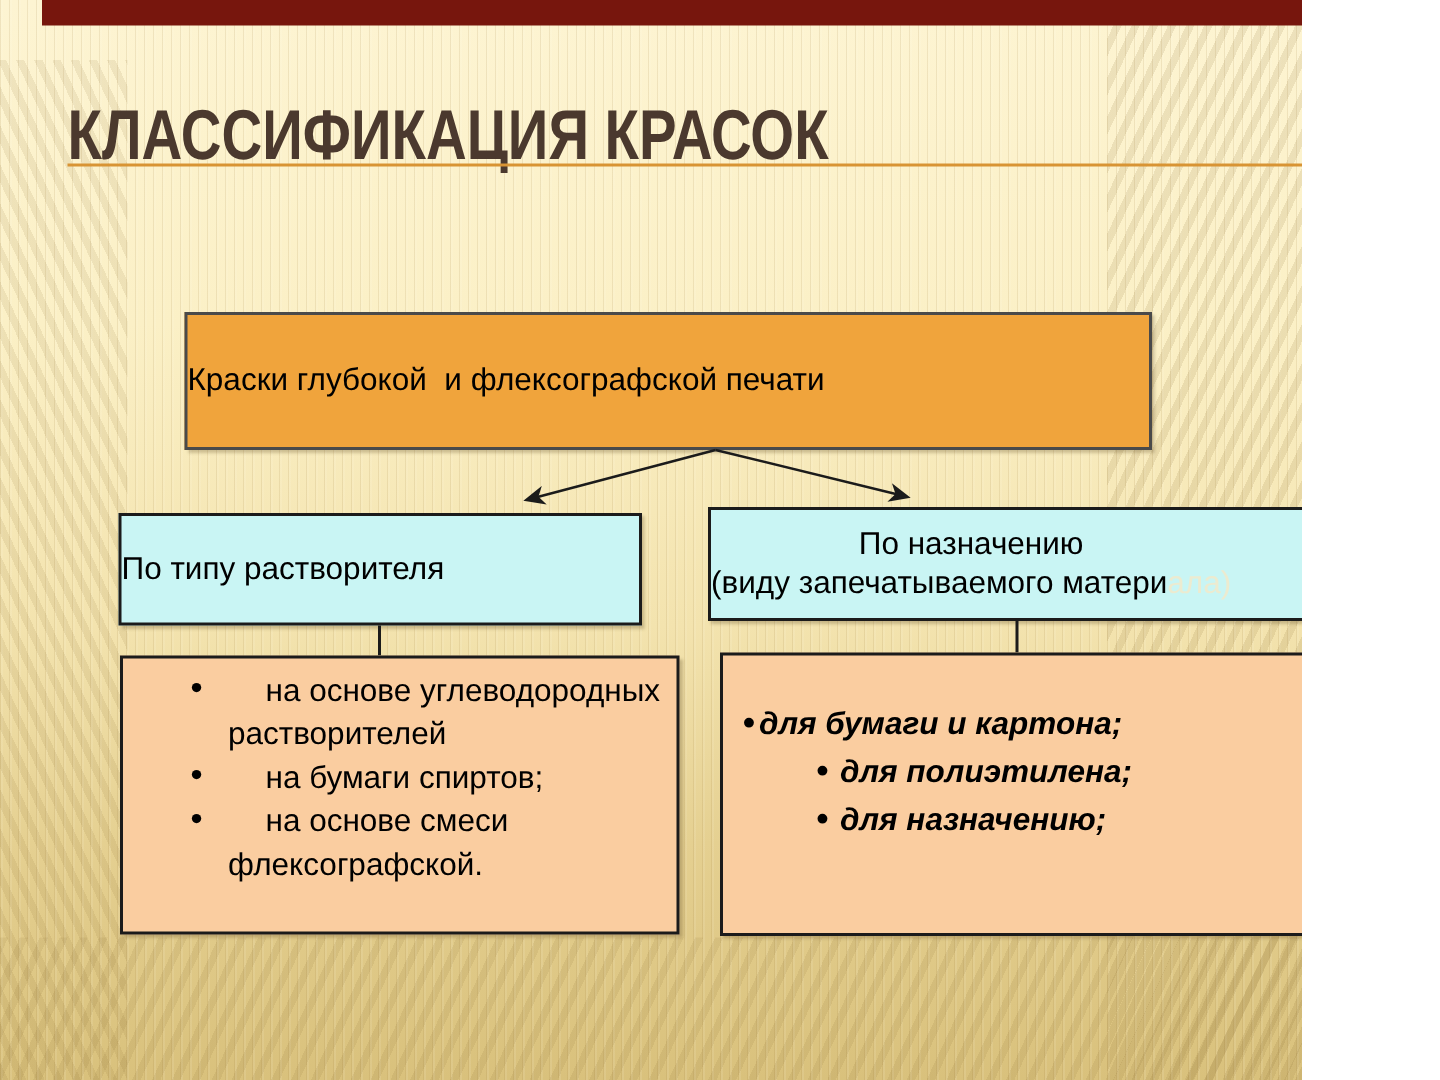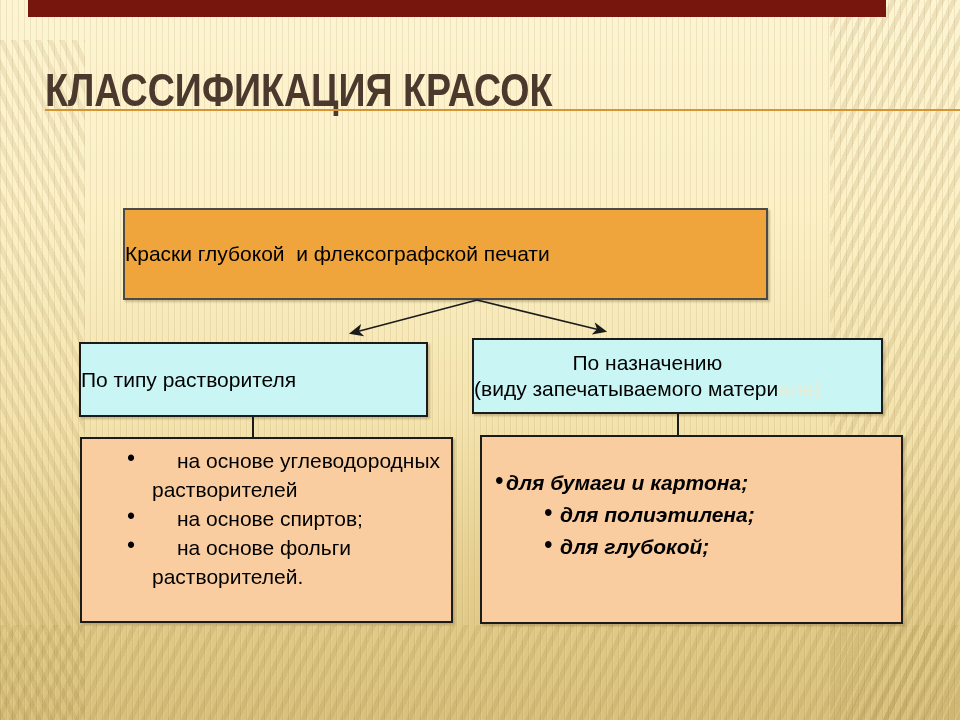--- a/index.html
+++ b/index.html
@@ -1,18 +1,18 @@
 <!DOCTYPE html>
 <html><head>
 <meta charset="utf-8">
 <style>
   html,body{margin:0;padding:0;}
   body{font-family:"Liberation Sans","DejaVu Sans",sans-serif;}
   .stage{
-    position:relative;width:960px;height:720px;overflow:hidden;
+    position:relative;width:868px;height:720px;overflow:hidden;
     background:
       repeating-linear-gradient(90deg, rgba(150,115,55,0.13) 0 1px, rgba(255,252,240,0.10) 1px 2px, transparent 2px 6px),
       linear-gradient(180deg,#FDF4D2 0%,#FBF0C6 30%,#F3E3AE 58%,#E5D091 78%,#D9C17C 100%);
   }
   .diag{position:absolute;pointer-events:none;}
   .diag-right{right:0;top:0;width:130px;height:720px;
     background:repeating-linear-gradient(115deg, rgba(130,100,40,0.13) 0 5px, transparent 5px 11px);}
   .diag-left{left:0;top:40px;width:85px;height:680px;
     background:repeating-linear-gradient(65deg, rgba(130,100,40,0.11) 0 5px, transparent 5px 11px);}
   .diag-bottom{left:0;bottom:0;width:100%;height:95px;
@@ -96,26 +96,26 @@
       <span>(виду запечатываемого матери</span><span class="faded">ала)</span>
     </span>
   </div>
 
   <div class="connector conn-left"></div>
   <div class="connector conn-right"></div>
 
   <div class="box items-box items-left">
     <ul class="bullets">
       <li class="b">на основе углеводородных растворителей</li>
-      <li class="b">на основе спиртов;</li>
-      <li class="b">на основе фольги растворителей.</li>
+      <li class="b">на бумаги спиртов;</li>
+      <li class="b">на основе смеси флексографской.</li>
     </ul>
   </div>
 
   <div class="box items-box items-right">
     <ul class="bullets">
       <li class="b lvl1">для бумаги и картона;</li>
       <li class="b lvl2">для полиэтилена;</li>
-      <li class="b lvl2">для глубокой;</li>
+      <li class="b lvl2">для назначению;</li>
     </ul>
   </div>
 
 </div>
 
 </body></html>

